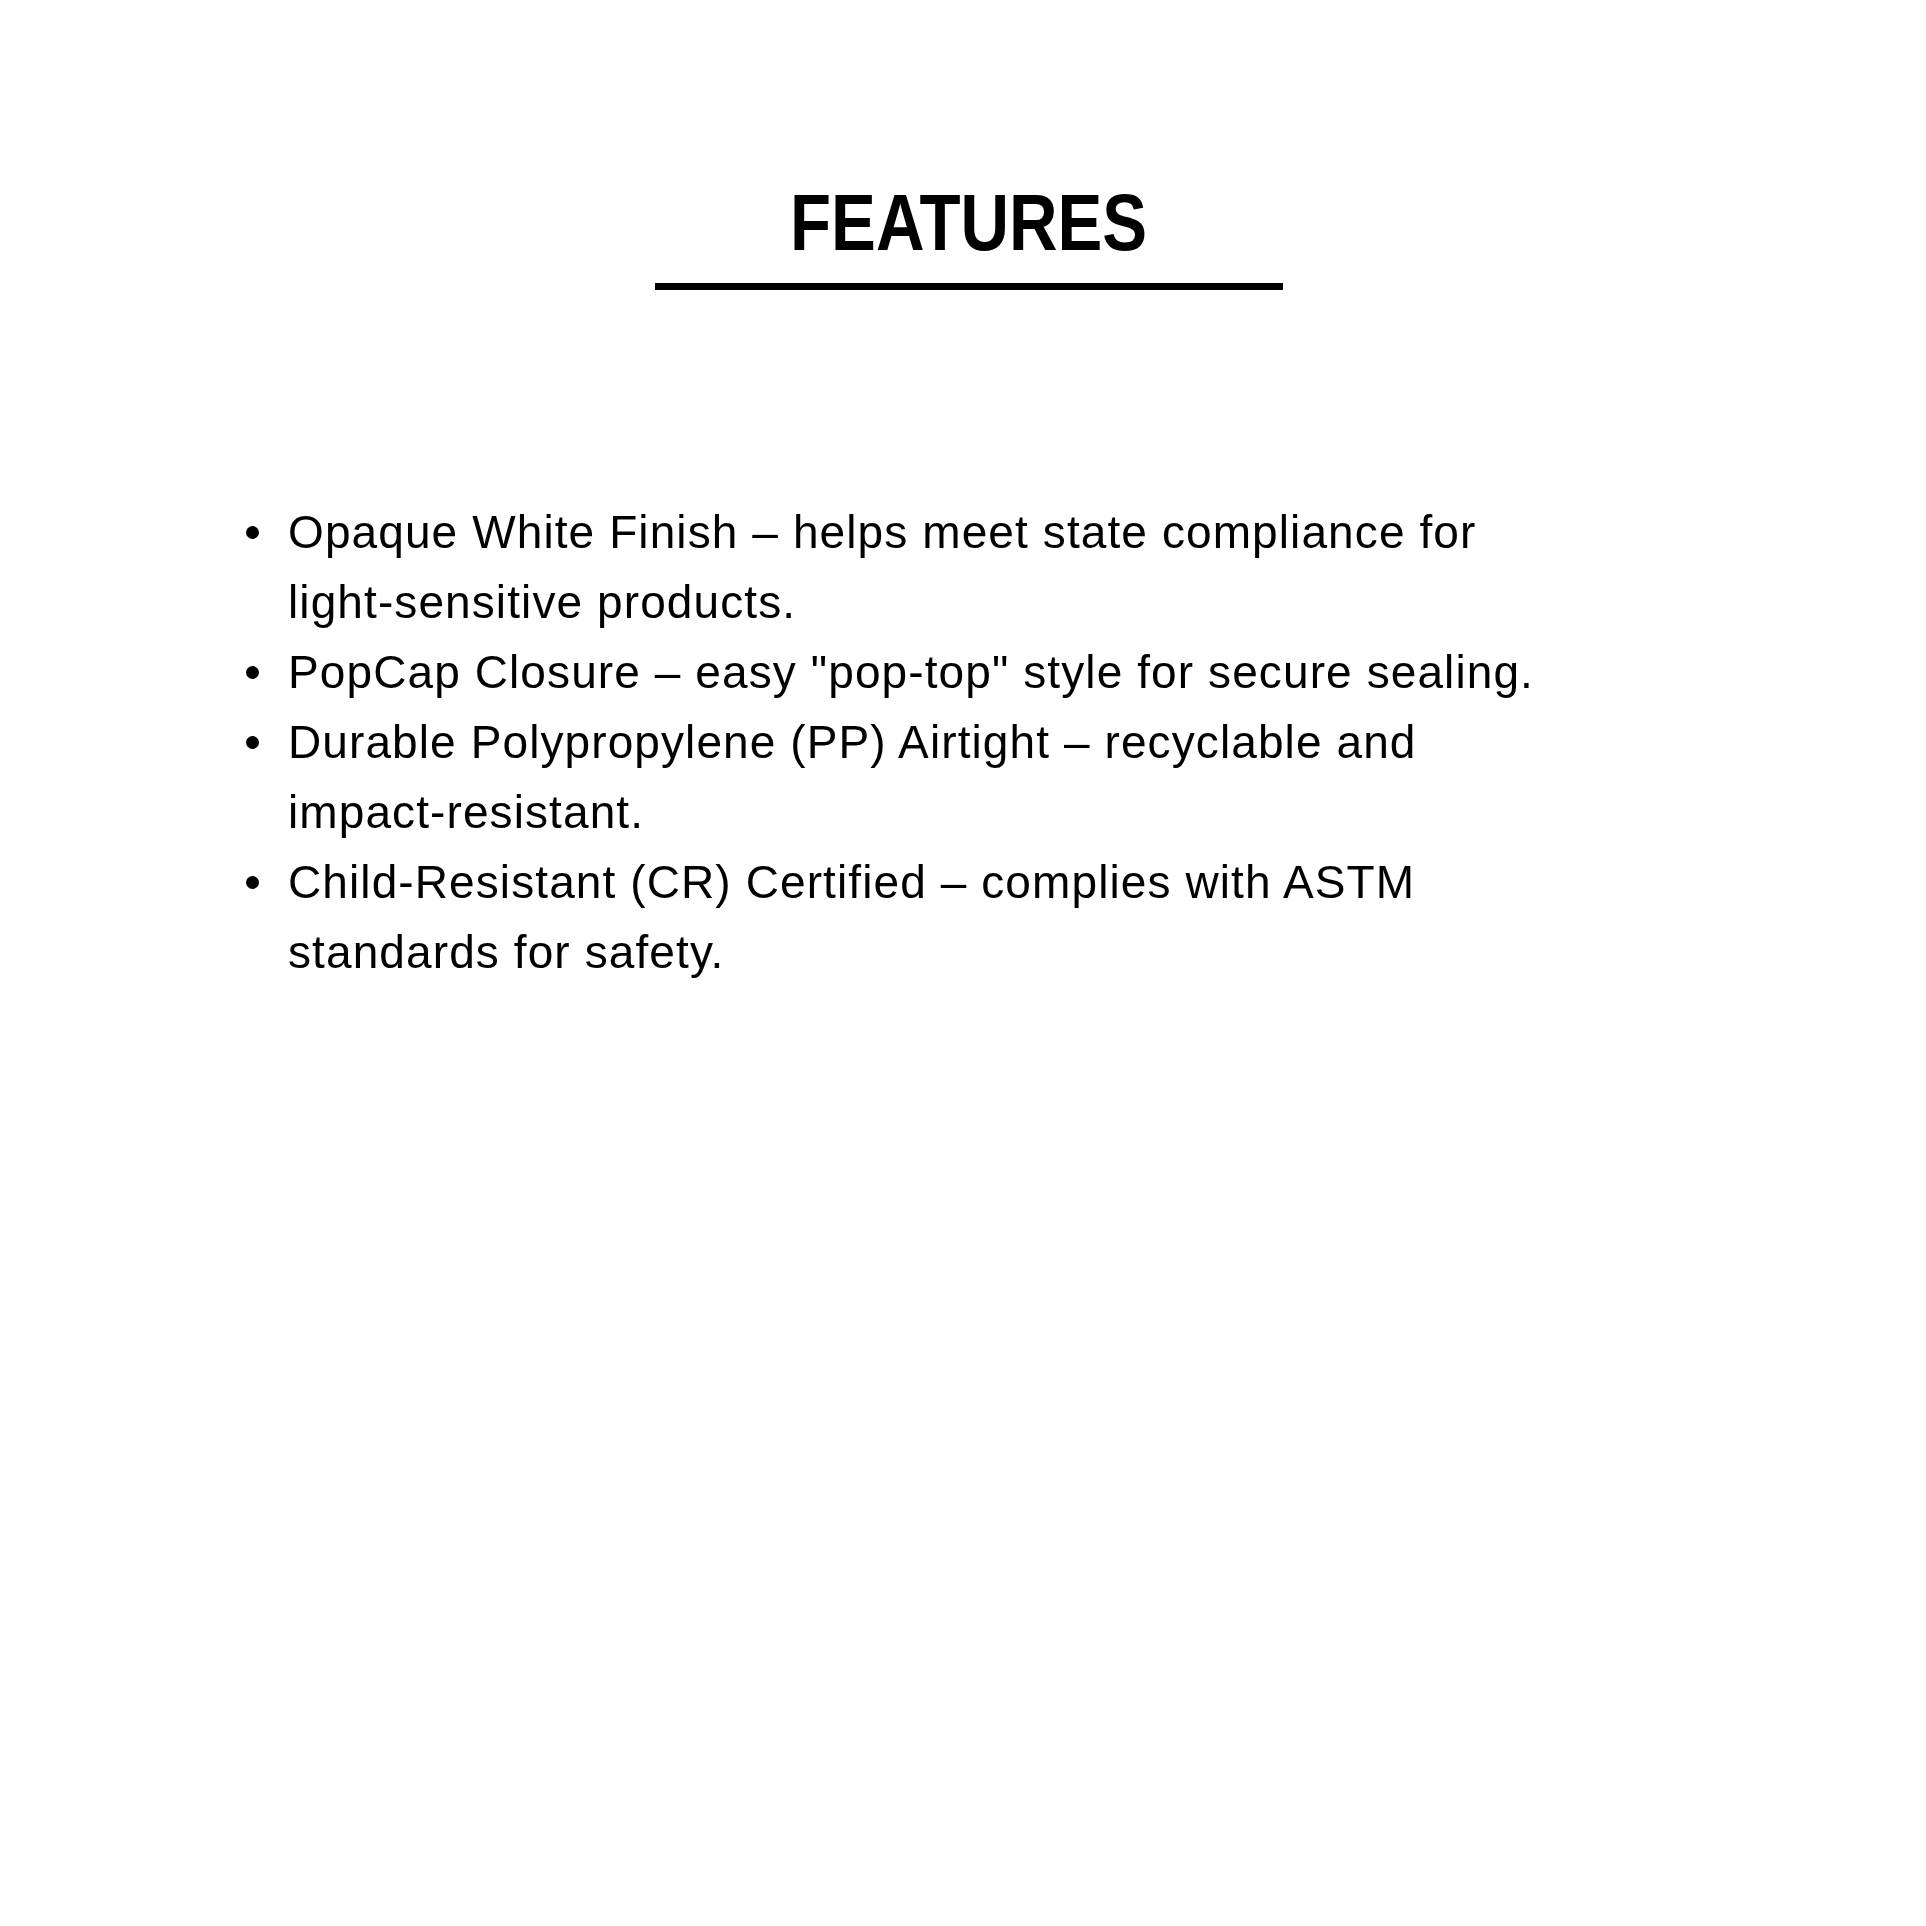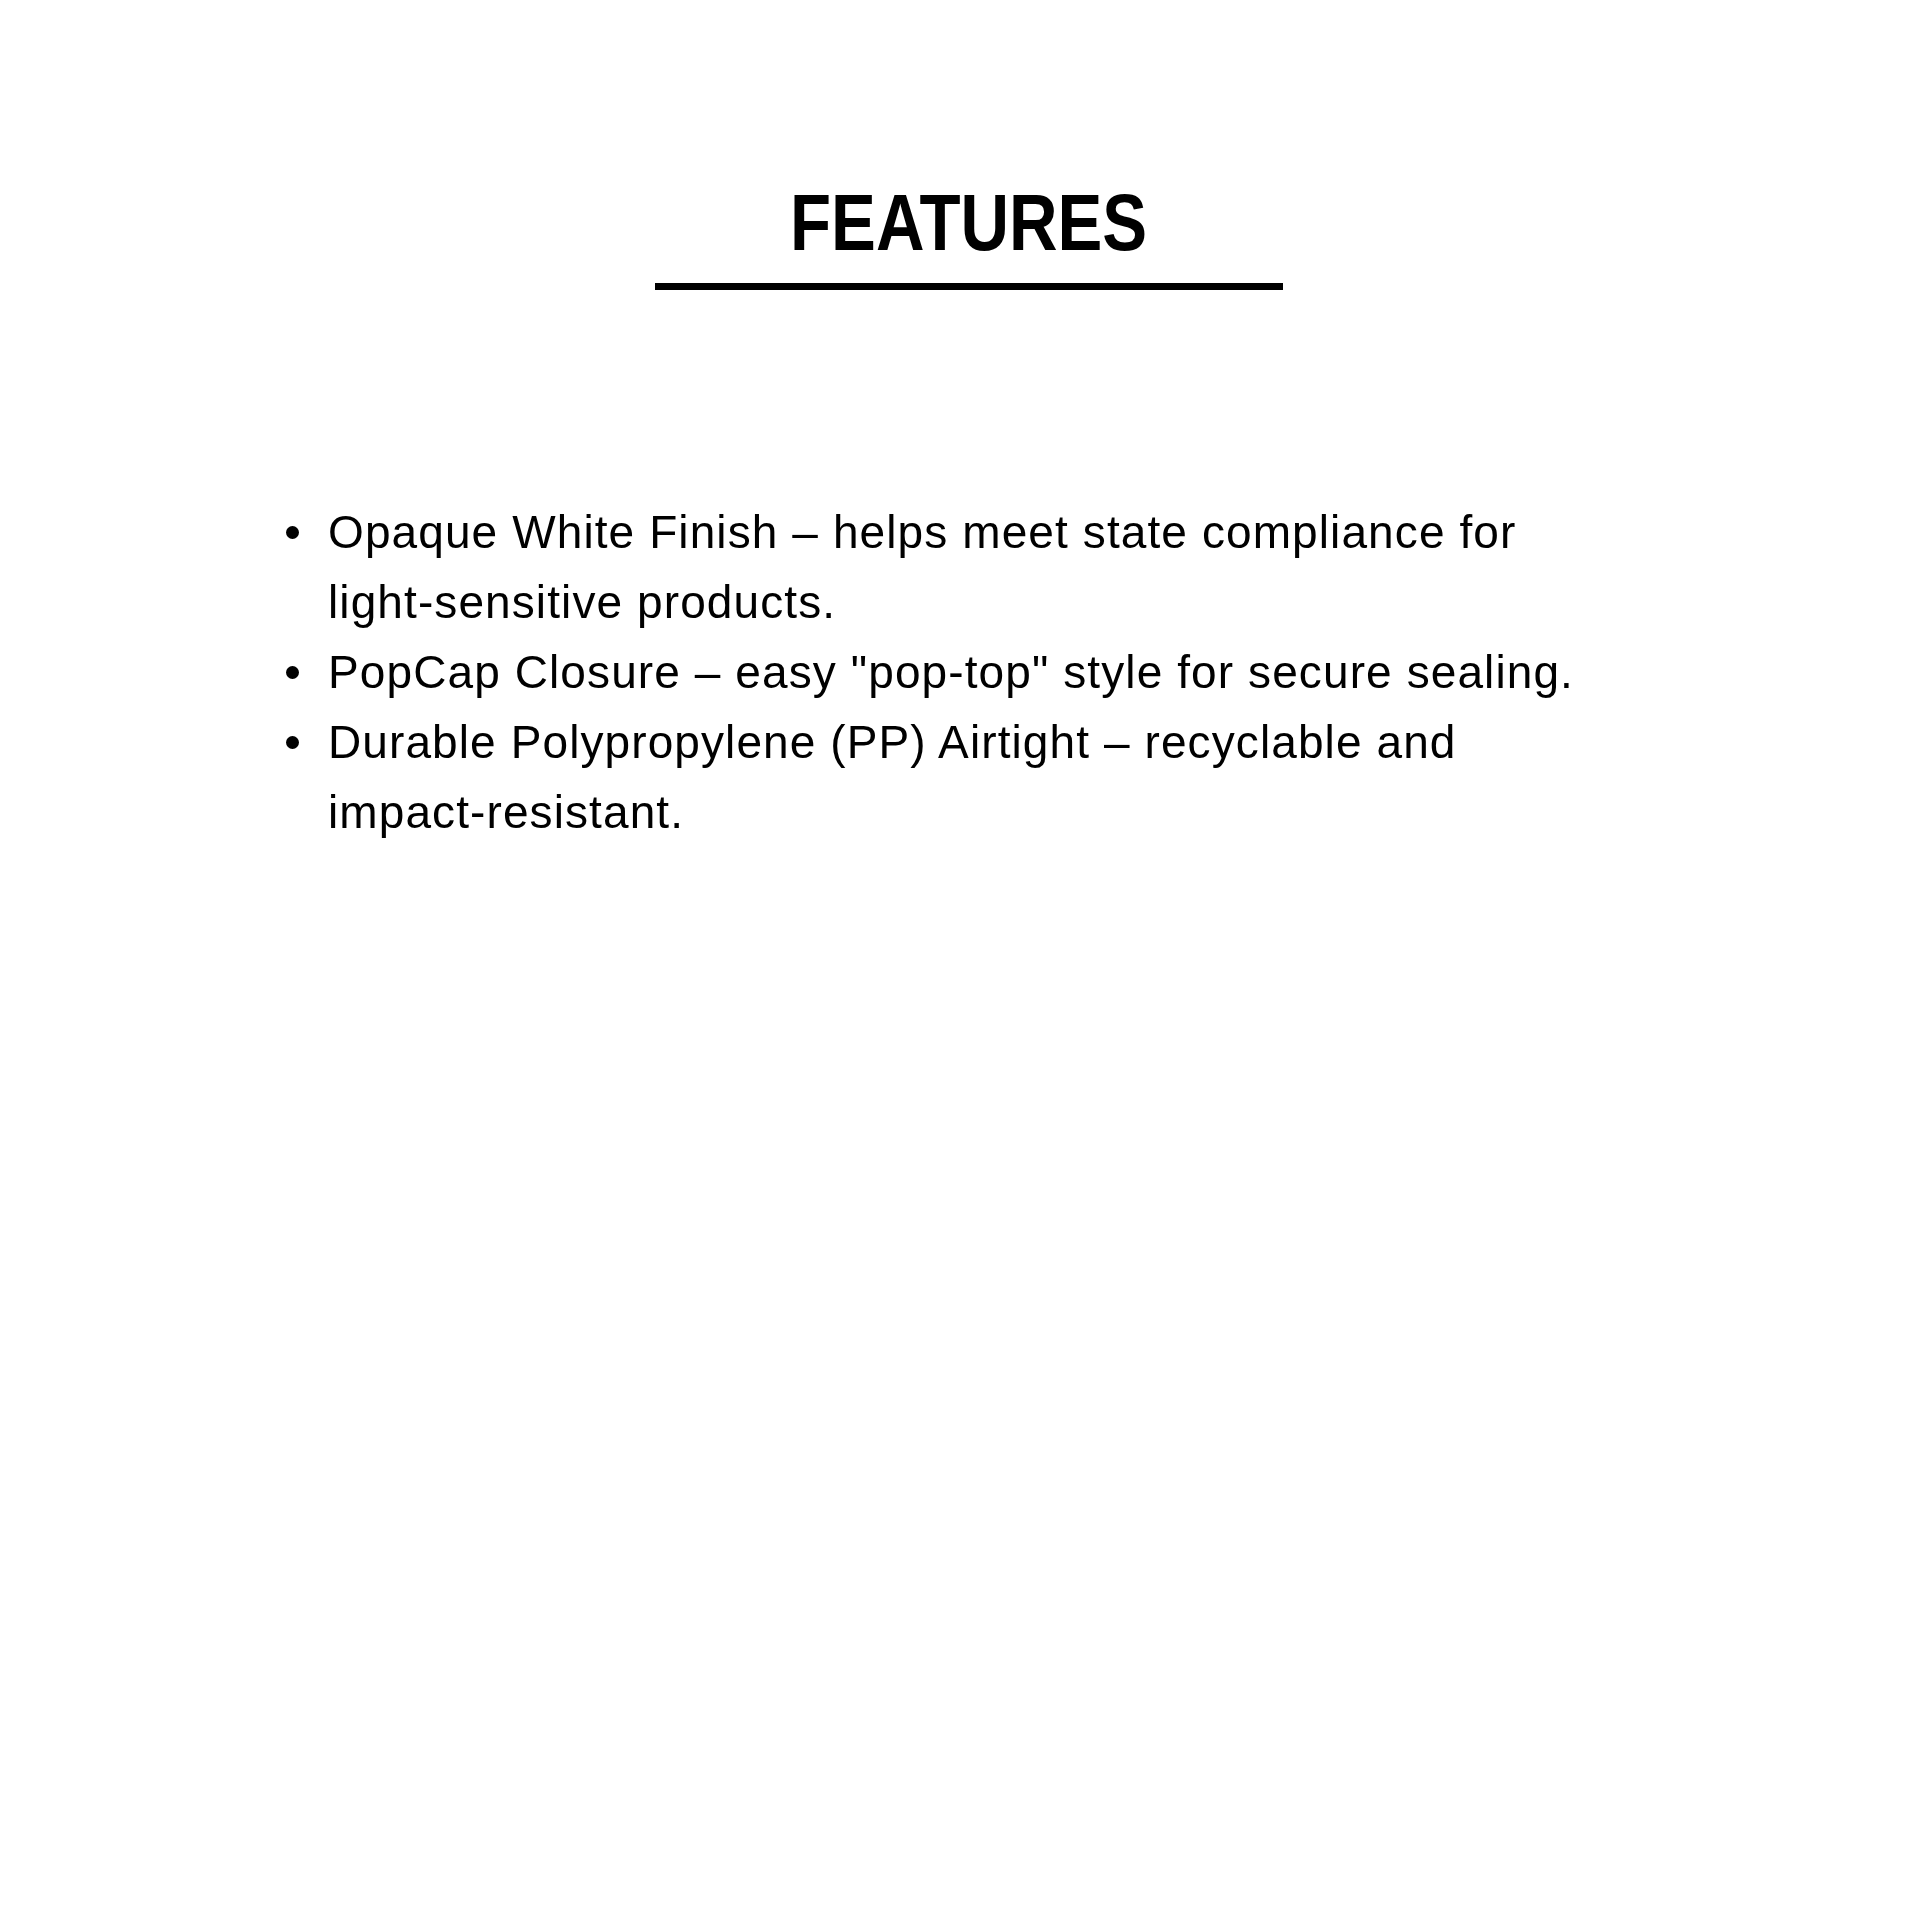--- a/index.html
+++ b/index.html
@@ -48,21 +48,20 @@
     padding: 0;
     list-style: none;
   }
   ul.features li {
     position: relative;
     font-size: 46px;
     line-height: 70px;
     letter-spacing: 1.1px;
     white-space: pre;
     font-weight: normal;
-    margin-left: 40px;
   }
   ul.features .dot {
     position: absolute;
     left: -42px;
     top: 28.5px;
     width: 13px;
     height: 13px;
     border-radius: 50%;
     background: #000000;
   }
@@ -78,14 +77,16 @@
 </div>
 
 <div class="title-underline"></div>
 
 <ul class="features">
     <li><span class="dot"></span><span class="ftext">Opaque White Finish – helps meet state compliance for
 light-sensitive products.</span></li>
     <li><span class="dot"></span><span class="ftext">PopCap Closure – easy "pop-top" style for secure sealing.</span></li>
     <li><span class="dot"></span><span class="ftext">Durable Polypropylene (PP) Airtight – recyclable and
 impact-resistant.</span></li>
+    <li><span class="dot"></span><span class="ftext">Child-Resistant (CR) Certified – complies with ASTM
+standards for safety.</span></li>
   </ul>
 
 
 </body></html>

